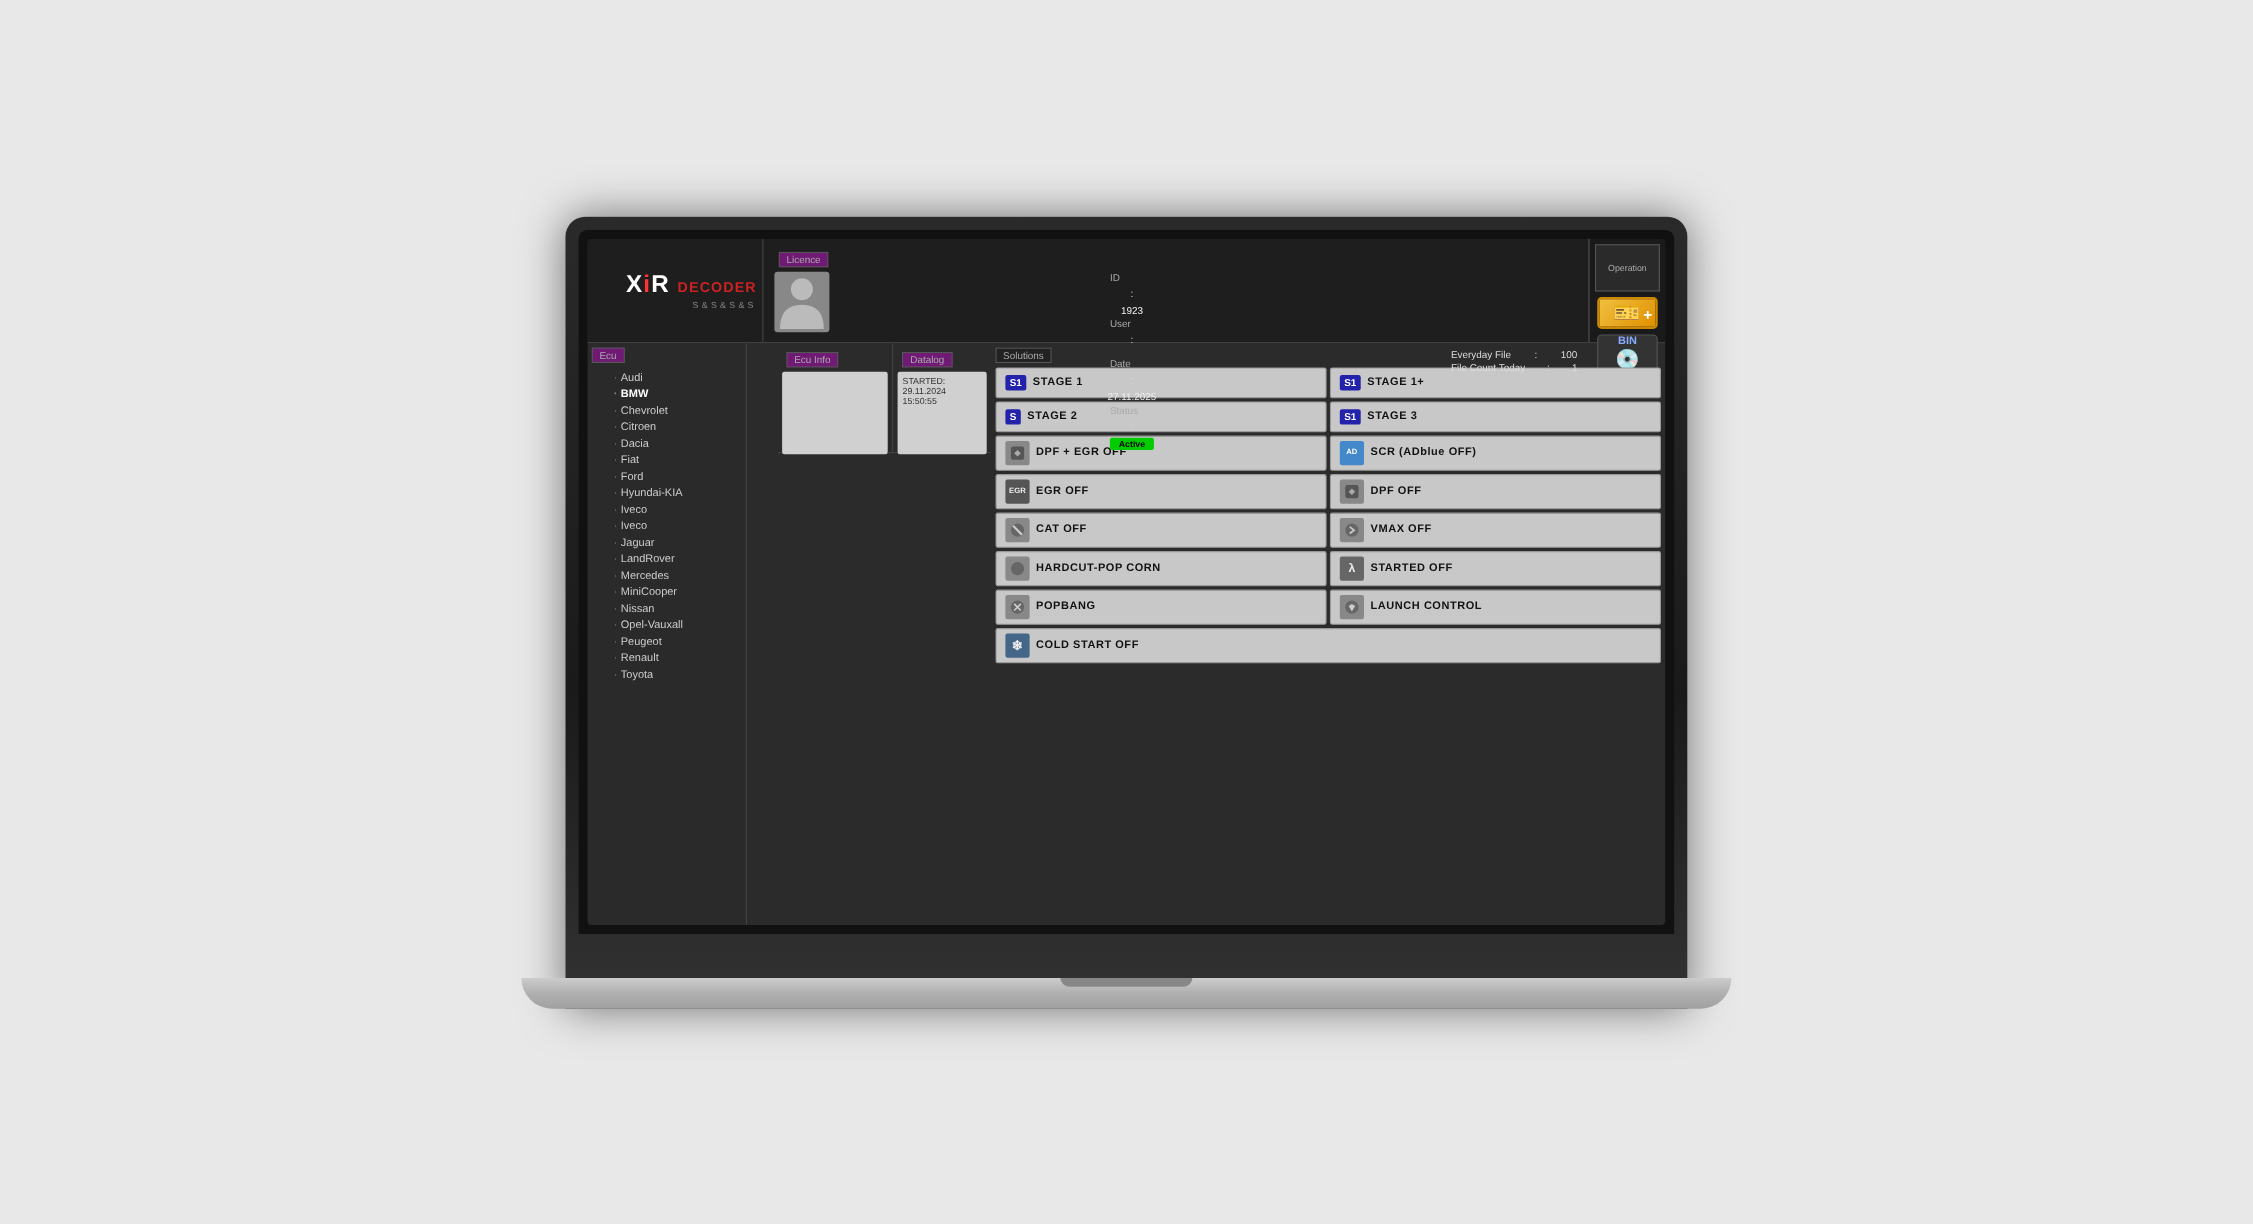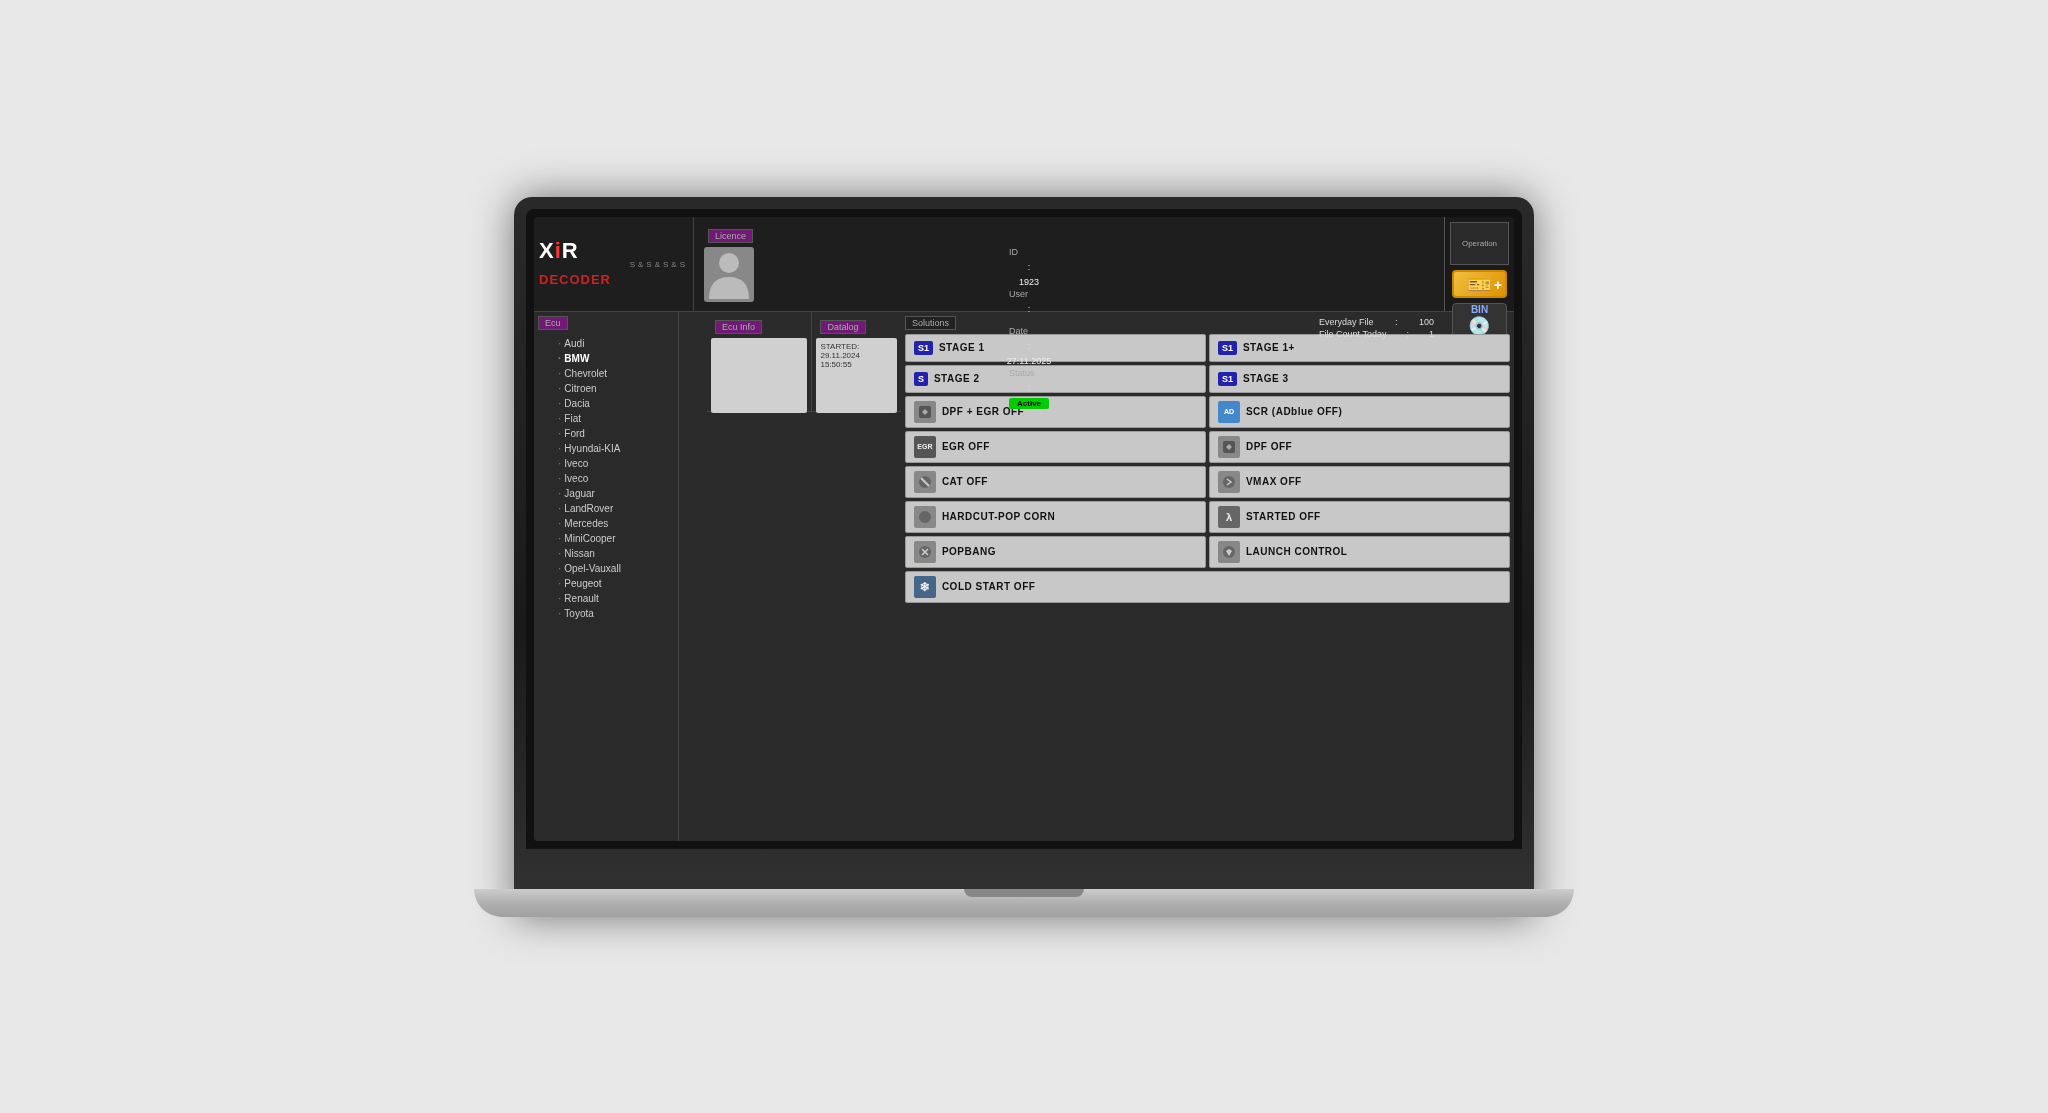--- a/index.html
+++ b/index.html
@@ -86,23 +86,23 @@
     .top-area {
       display: flex;
       height: 95px;
       background: #1e1e1e;
       border-bottom: 1px solid #444;
     }
 
     .logo-section {
       width: 160px;
       display: flex;
-      flex-direction: row;
+      flex-direction: column;
       justify-content: center;
-      align-items: center;
+      align-items: flex-end;
       padding: 5px;
       border-right: 1px solid #444;
     }
 
     .logo-xir {
       font-size: 22px;
       font-weight: bold;
       color: white;
       letter-spacing: 1px;
     }

